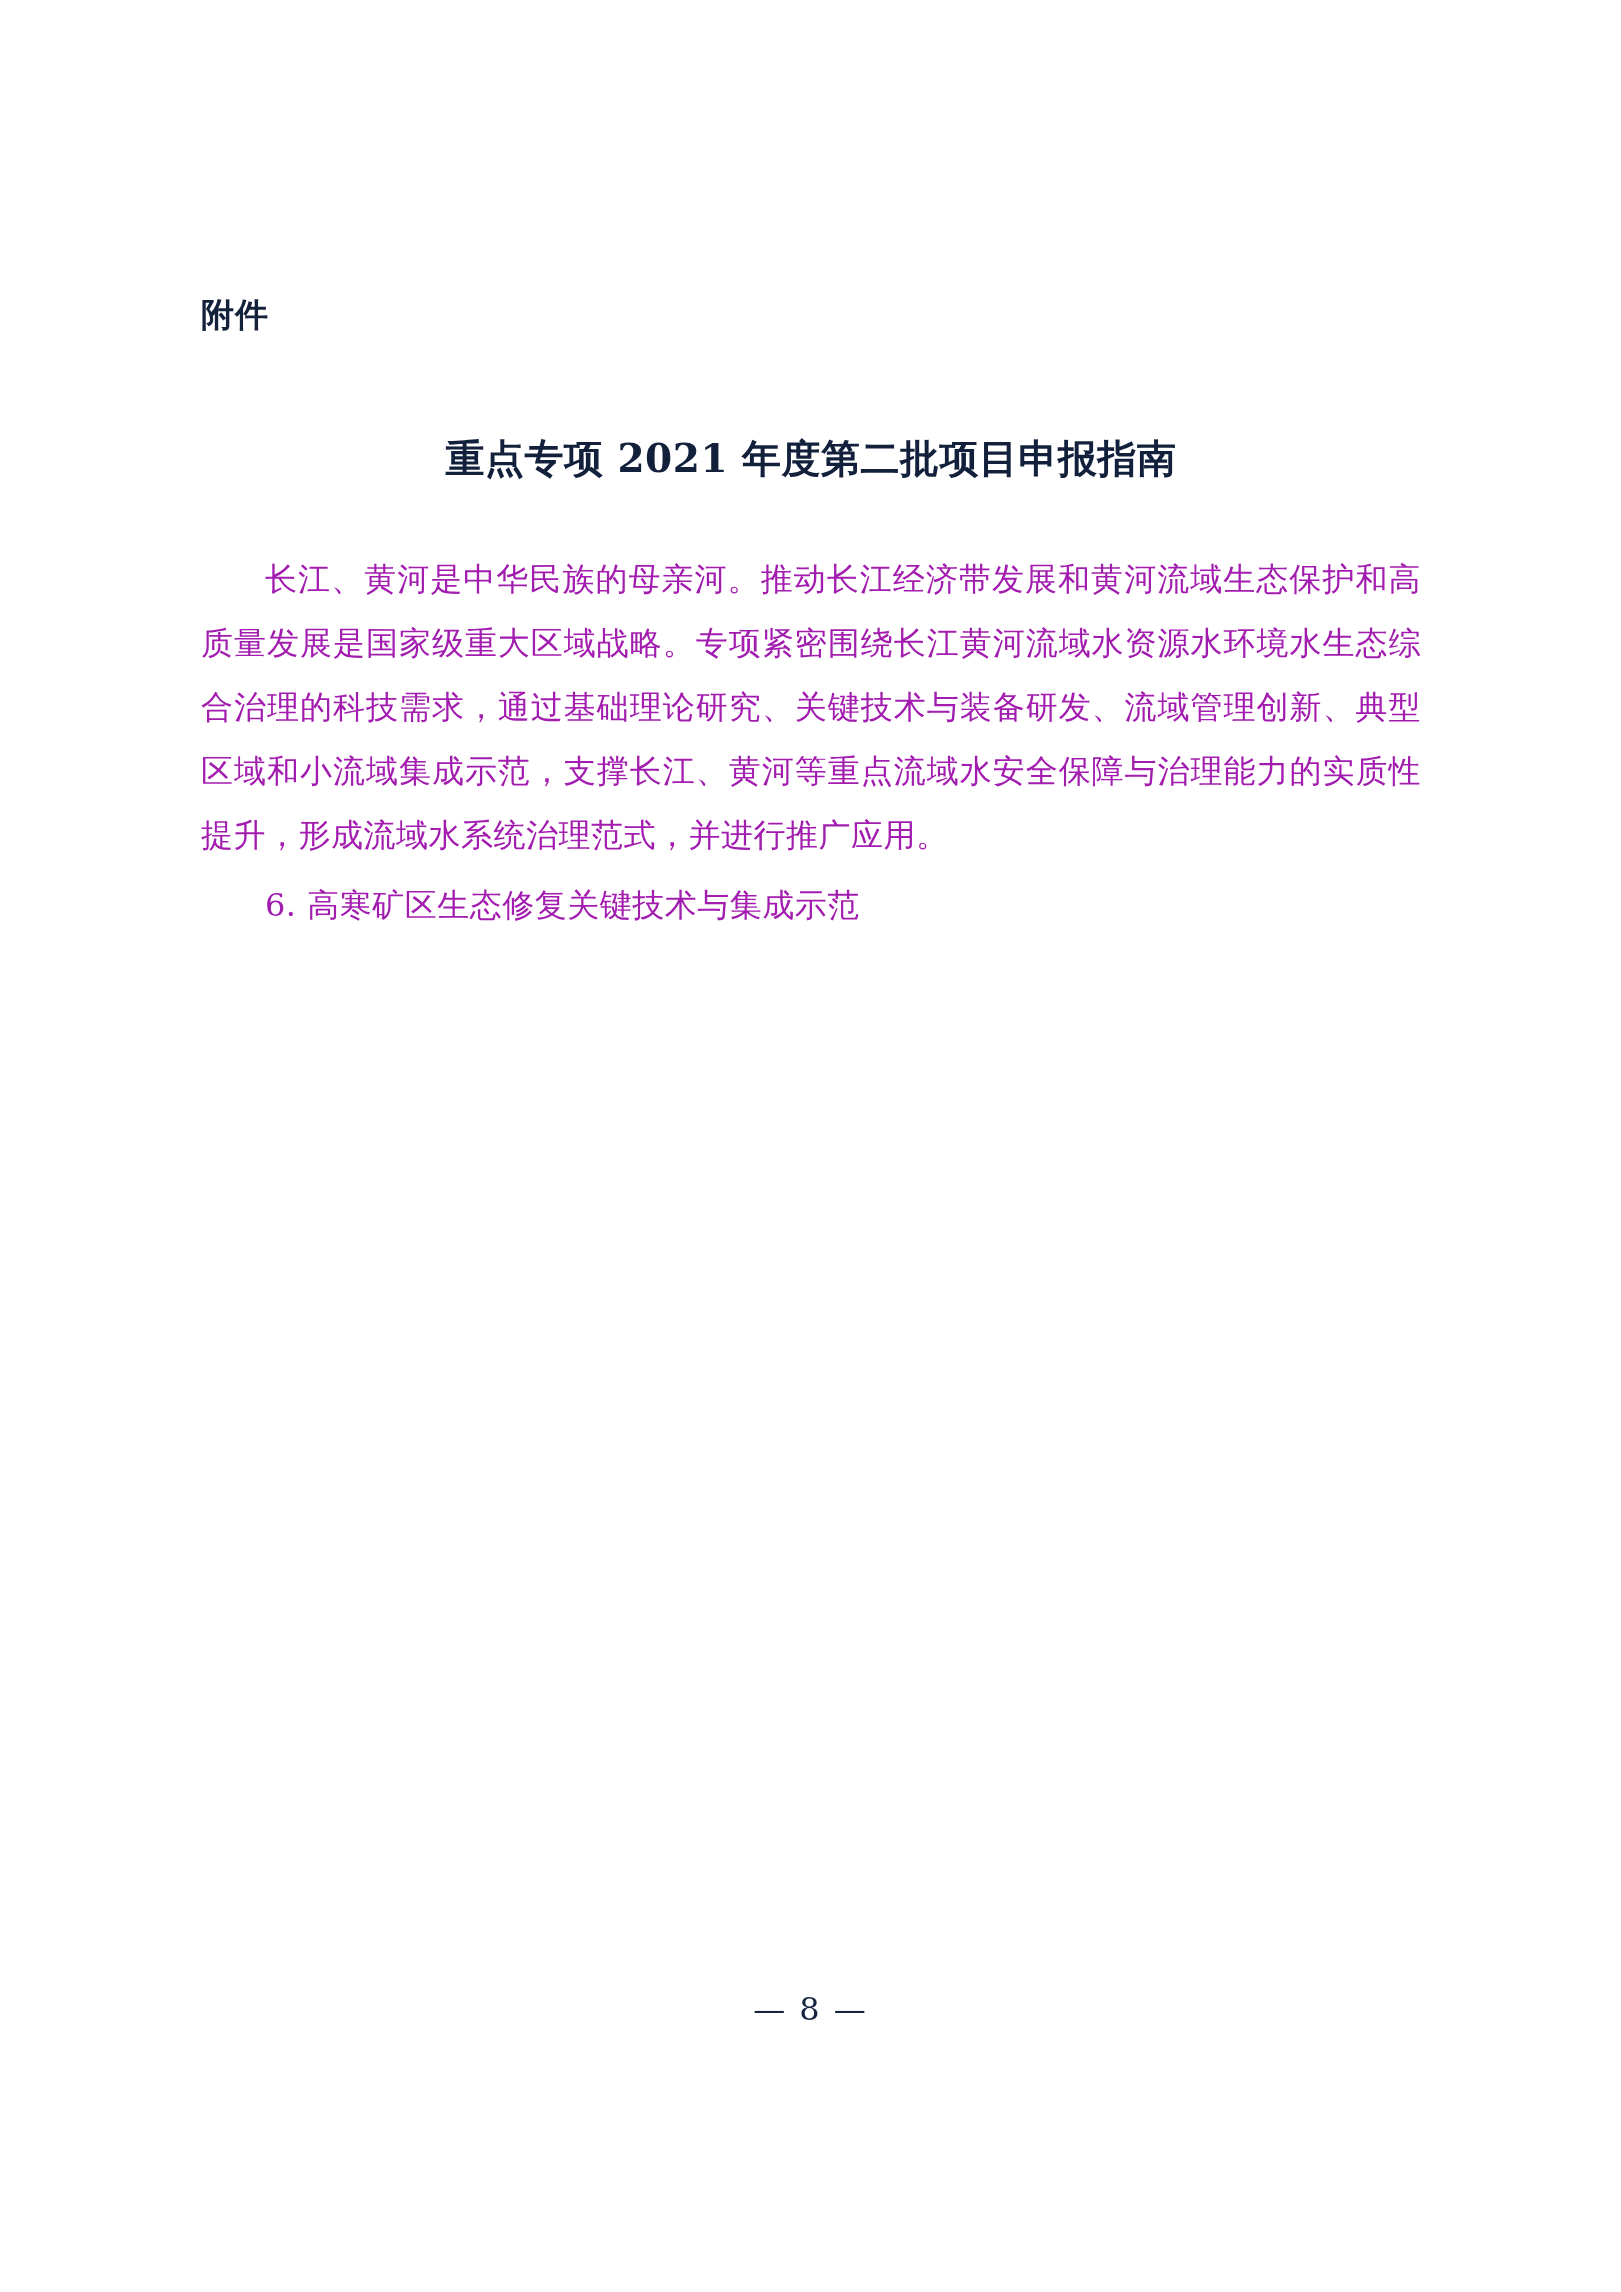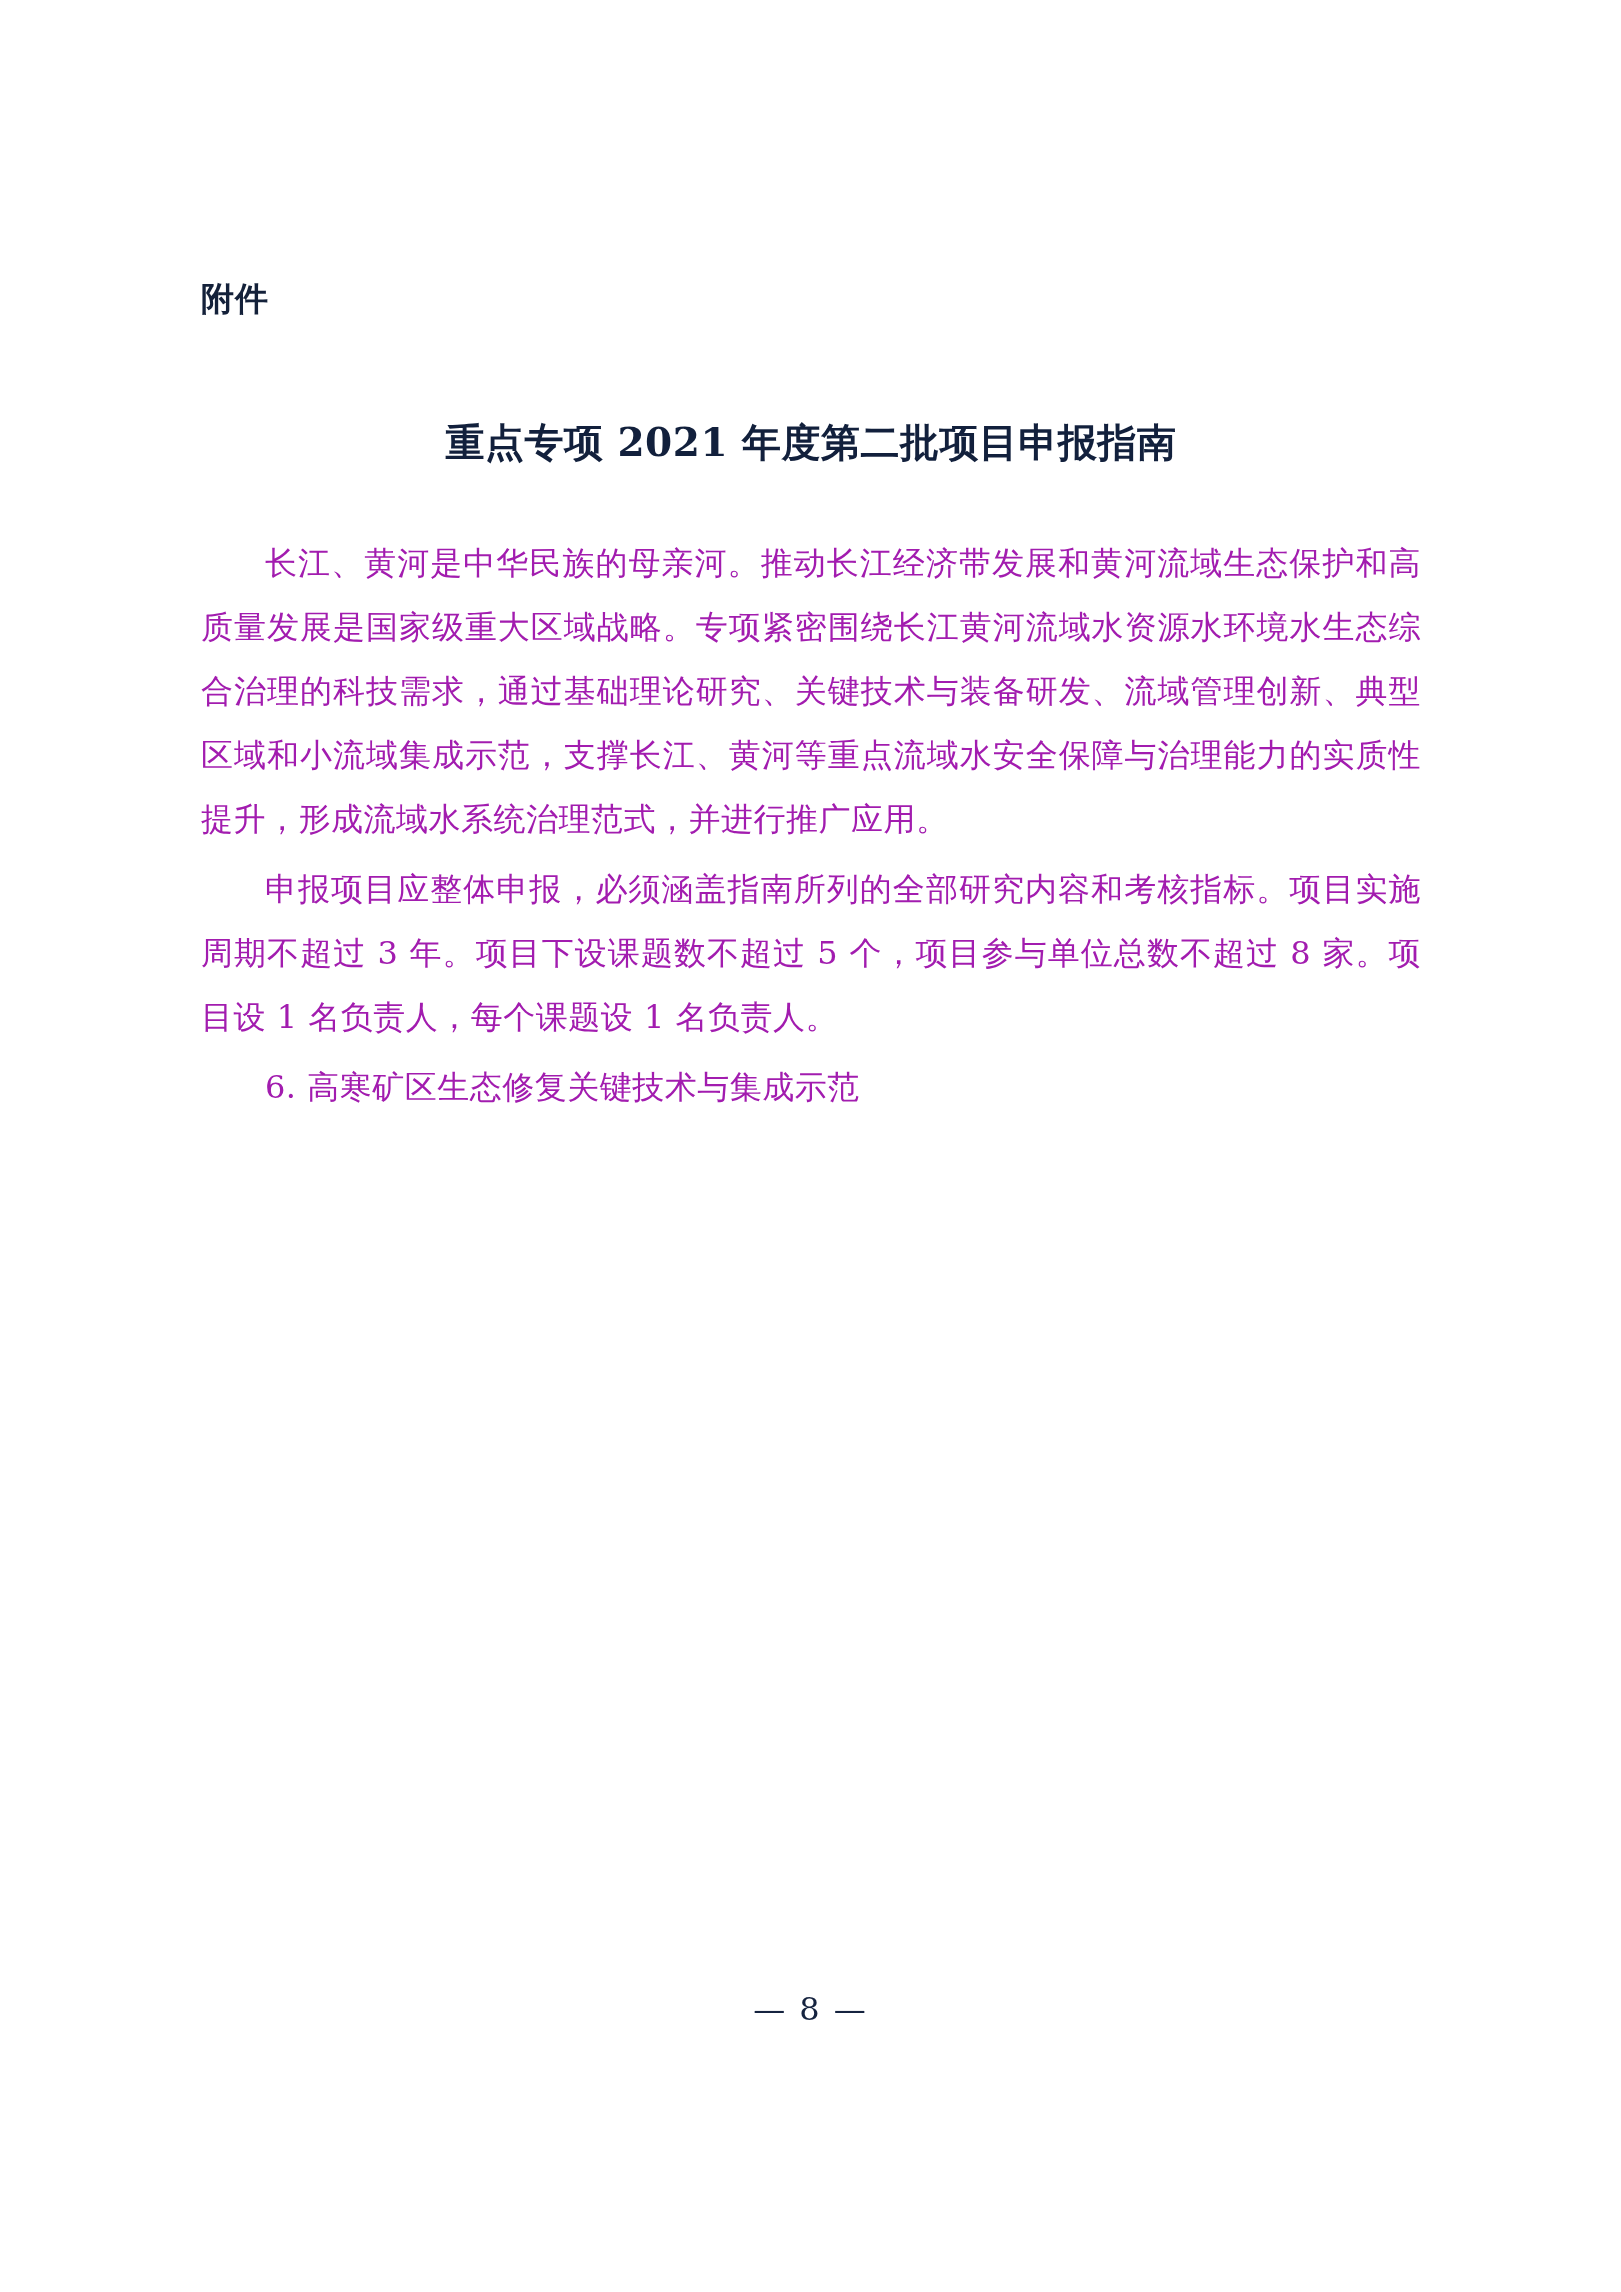--- a/index.html
+++ b/index.html
@@ -14,21 +14,21 @@
     margin: 0 auto;
     background: #ffffff;
     font-family: "DejaVu Serif", "Liberation Serif", serif;
     color: #1a1a1a;
     box-sizing: border-box;
     overflow: hidden;
   }
   .content {
     position: absolute;
     left: 201px;
-    top: 0;
+    top: 16px;
     width: 1220px;
   }
   .attachment-label {
     margin-top: 279px;
     font-size: 33px;
     line-height: 1.2;
     letter-spacing: 1px;
     font-family: "DejaVu Sans", "Liberation Sans", sans-serif;
     font-weight: 600;
     color: #14213a;
@@ -81,21 +81,20 @@
   <div class="content">
 
     <div class="attachment-label">附件</div>
 
     <div class="doc-title">
       <span class="line2">重点专项 2021 年度第二批项目申报指南</span>
     </div>
 
     <div class="body-text">
       <p class="para">长江、黄河是中华民族的母亲河。推动长江经济带发展和黄河流域生态保护和高质量发展是国家级重大区域战略。专项紧密围绕长江黄河流域水资源水环境水生态综合治理的科技需求，通过基础理论研究、关键技术与装备研发、流域管理创新、典型区域和小流域集成示范，支撑长江、黄河等重点流域水安全保障与治理能力的实质性提升，形成流域水系统治理范式，并进行推广应用。</p>
-      <p class="para">申报项目应整体申报，必须涵盖指南所列的全部研究内容和考核指标。项目实施周期不超过 3 年。项目下设课题数不超过 5 个，项目参与单位总数不超过 8 家。项目设 1 名负责人，每个课题设 1 名负责人。</p>
       <p class="para item">6. 高寒矿区生态修复关键技术与集成示范</p>
     </div>
 
   </div>
 
   <div class="page-number">— 8 —</div>
 </div>
 
 
 </body></html>

